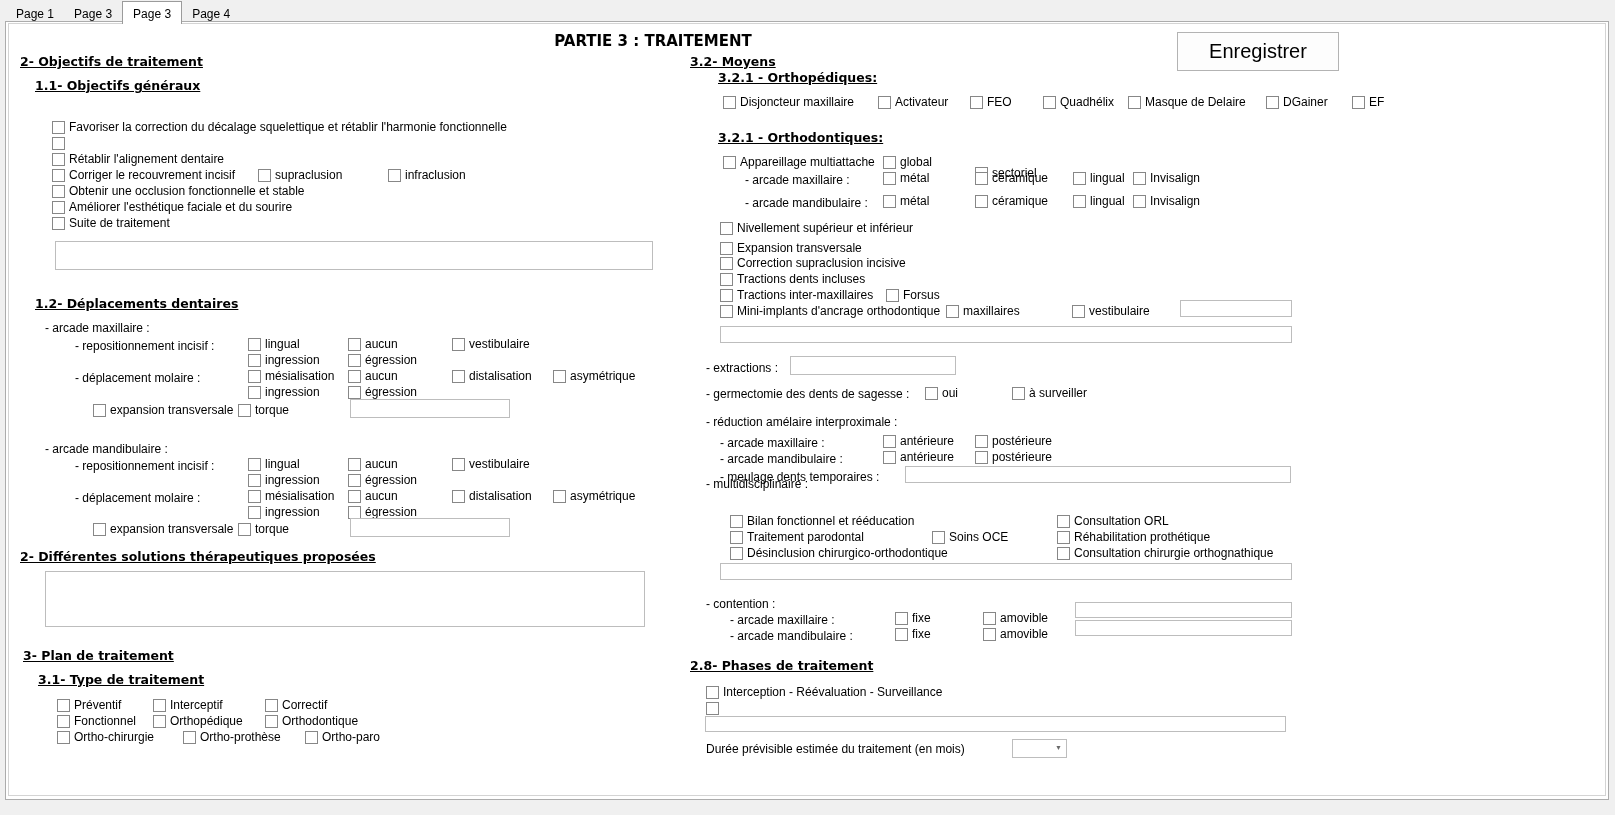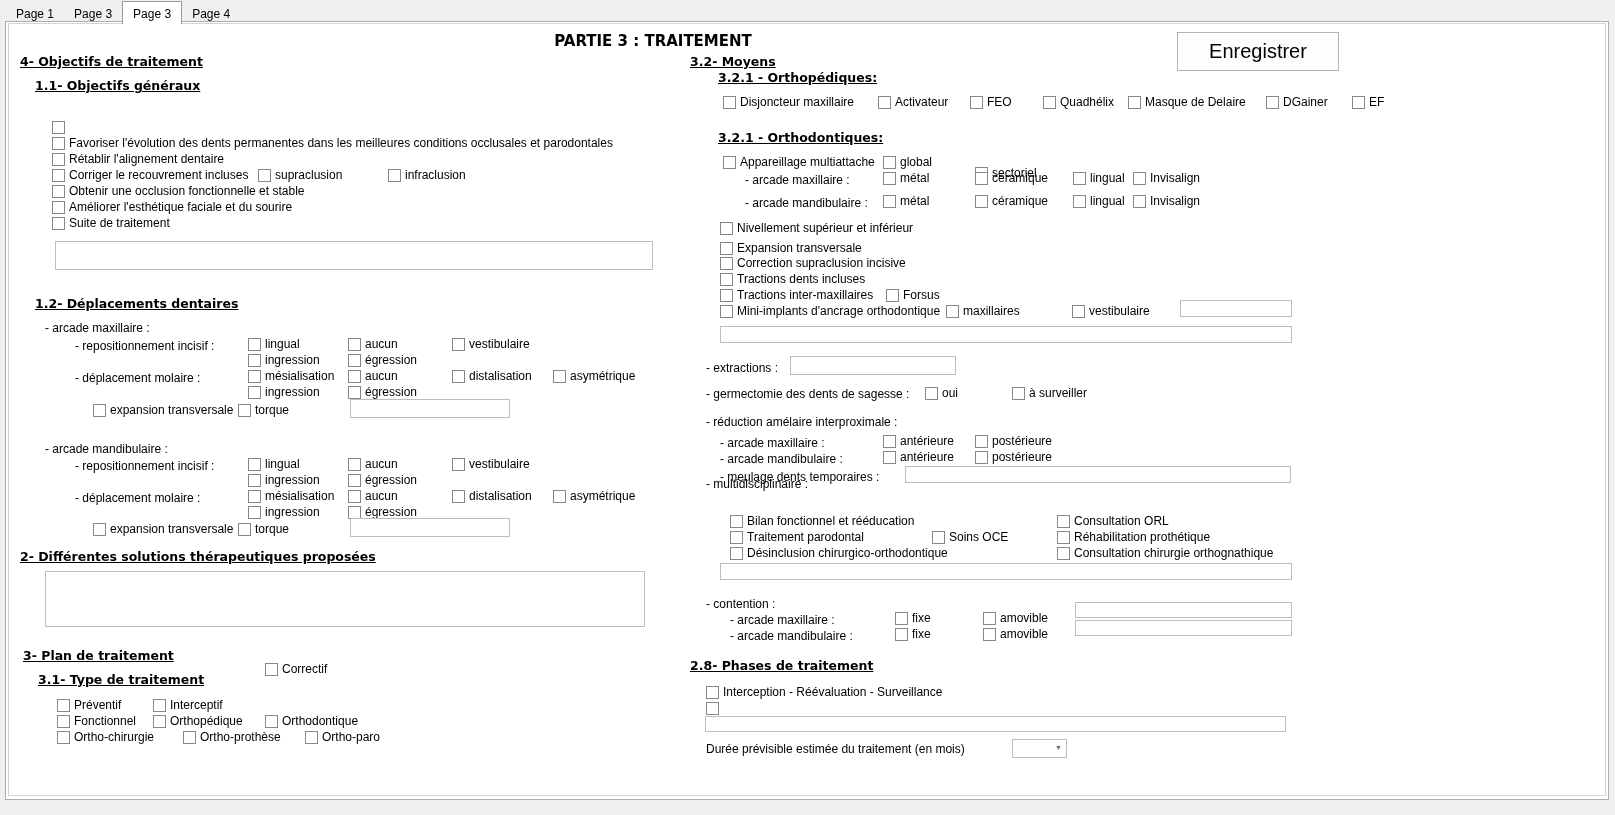--- a/index.html
+++ b/index.html
@@ -31,37 +31,37 @@
 <div class="tabs">
   <div class="tab">Page 1</div>
   <div class="tab">Page 3</div>
   <div class="tab active">Page 3</div>
   <div class="tab">Page 4</div>
 </div>
 
 <div class="title">PARTIE 3 : TRAITEMENT</div>
 <button class="btn">Enregistrer</button>
 
-<div class="h1" style="left:20px;top:54px">4- Objectifs de traitement</div>
+<div class="h1" style="left:20px;top:54px">2- Objectifs de traitement</div>
 <div class="h2" style="left:35px;top:78px">1.1- Objectifs généraux</div>
 
 <label class="cb" style="left:52px;top:119px">
     <span class="bx"></span>
+    <span>Favoriser la correction du décalage squelettique et rétablir l'harmonie fonctionnelle</span>
   </label>
 <label class="cb" style="left:52px;top:135px">
     <span class="bx"></span>
-    <span>Favoriser l'évolution des dents permanentes dans les meilleures conditions occlusales et parodontales</span>
   </label>
 <label class="cb" style="left:52px;top:151px">
     <span class="bx"></span>
     <span>Rétablir l'alignement dentaire</span>
   </label>
 <label class="cb" style="left:52px;top:167px">
     <span class="bx"></span>
-    <span>Corriger le recouvrement incluses</span>
+    <span>Corriger le recouvrement incisif</span>
   </label>
 <label class="cb" style="left:258px;top:167px">
     <span class="bx"></span>
     <span>supraclusion</span>
   </label>
 <label class="cb" style="left:388px;top:167px">
     <span class="bx"></span>
     <span>infraclusion</span>
   </label>
 <label class="cb" style="left:52px;top:183px">
@@ -201,21 +201,21 @@
 <div class="h1" style="left:23px;top:648px">3- Plan de traitement</div>
 <div class="h2" style="left:38px;top:672px">3.1- Type de traitement</div>
 <label class="cb" style="left:57px;top:697px">
     <span class="bx"></span>
     <span>Préventif</span>
   </label>
 <label class="cb" style="left:153px;top:697px">
     <span class="bx"></span>
     <span>Interceptif</span>
   </label>
-<label class="cb" style="left:265px;top:661px">
+<label class="cb" style="left:265px;top:697px">
     <span class="bx"></span>
     <span>Correctif</span>
   </label>
 <label class="cb" style="left:57px;top:713px">
     <span class="bx"></span>
     <span>Fonctionnel</span>
   </label>
 <label class="cb" style="left:153px;top:713px">
     <span class="bx"></span>
     <span>Orthopédique</span>

